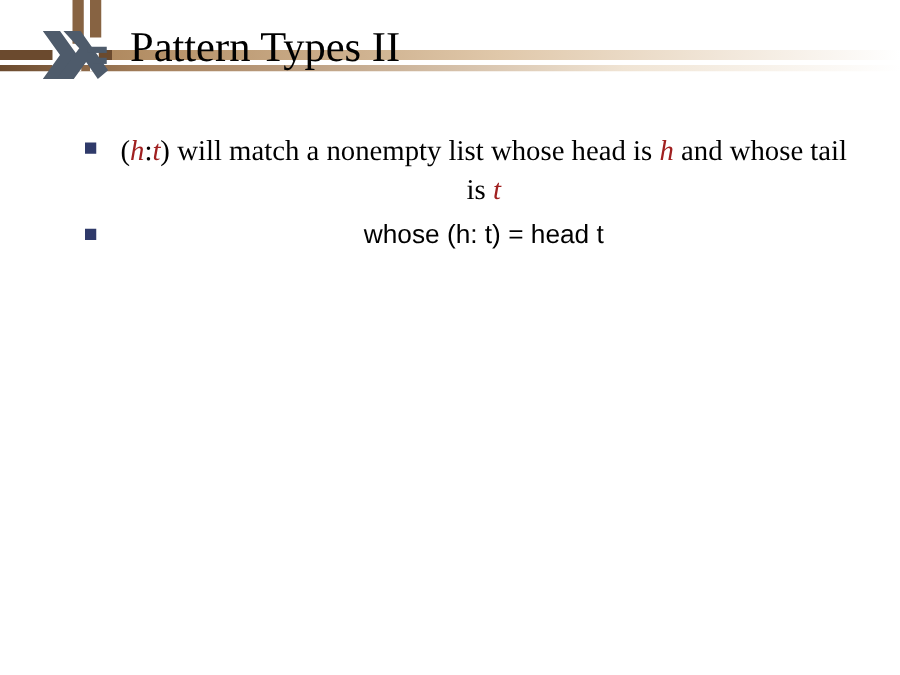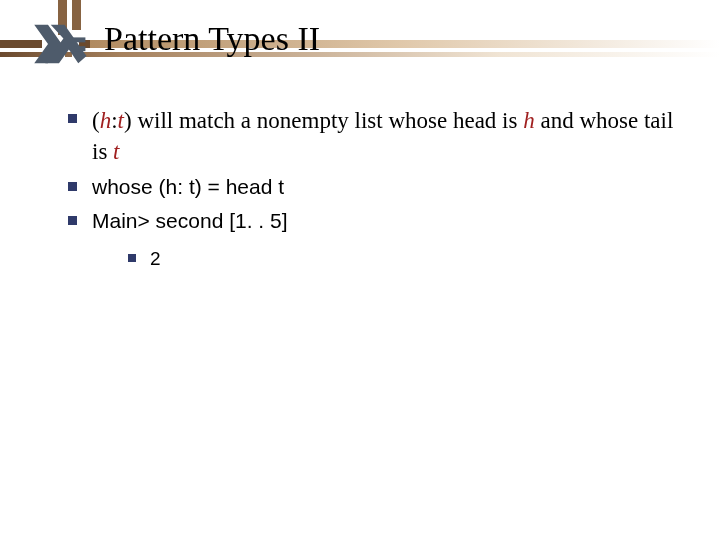--- a/index.html
+++ b/index.html
@@ -78,20 +78,21 @@
     left: 62px;
     top: 105px;
     width: 620px;
     font-size: 22px;
     line-height: 1.35;
   }
   ul.lvl1 {
     list-style: none;
     padding: 0;
     margin: 0;
+    text-align: center;
   }
   ul.lvl1 > li {
     position: relative;
     padding-left: 30px;
     margin-bottom: 6px;
     font-family: Verdana, Arial, sans-serif;
     font-size: 21px;
   }
   ul.lvl1 > li::before {
     content: "";
@@ -150,24 +151,16 @@
   <div class="title">Pattern Types II</div>
 
   <div class="body">
     <ul class="lvl1">
       <li>
         <span class="serif">(</span><span class="serif ital red">h</span><span class="serif">:</span><span class="serif ital red">t</span><span class="serif">)</span><span class="serif"> will match a nonempty list whose head is </span><span class="serif ital red">h</span><span class="serif"> and whose tail is </span><span class="serif ital red">t</span>
       </li>
       <li>
         <span>whose (h: t) = head t</span>
       </li>
-      <li>
-        <span>Main&gt; second [1. . 5]</span>
-        <ul class="lvl2">
-          <li>
-            <span>2</span>
-          </li>
-        </ul>
-      </li>
     </ul>
   </div>
 
 </div>
 
 </body></html>

